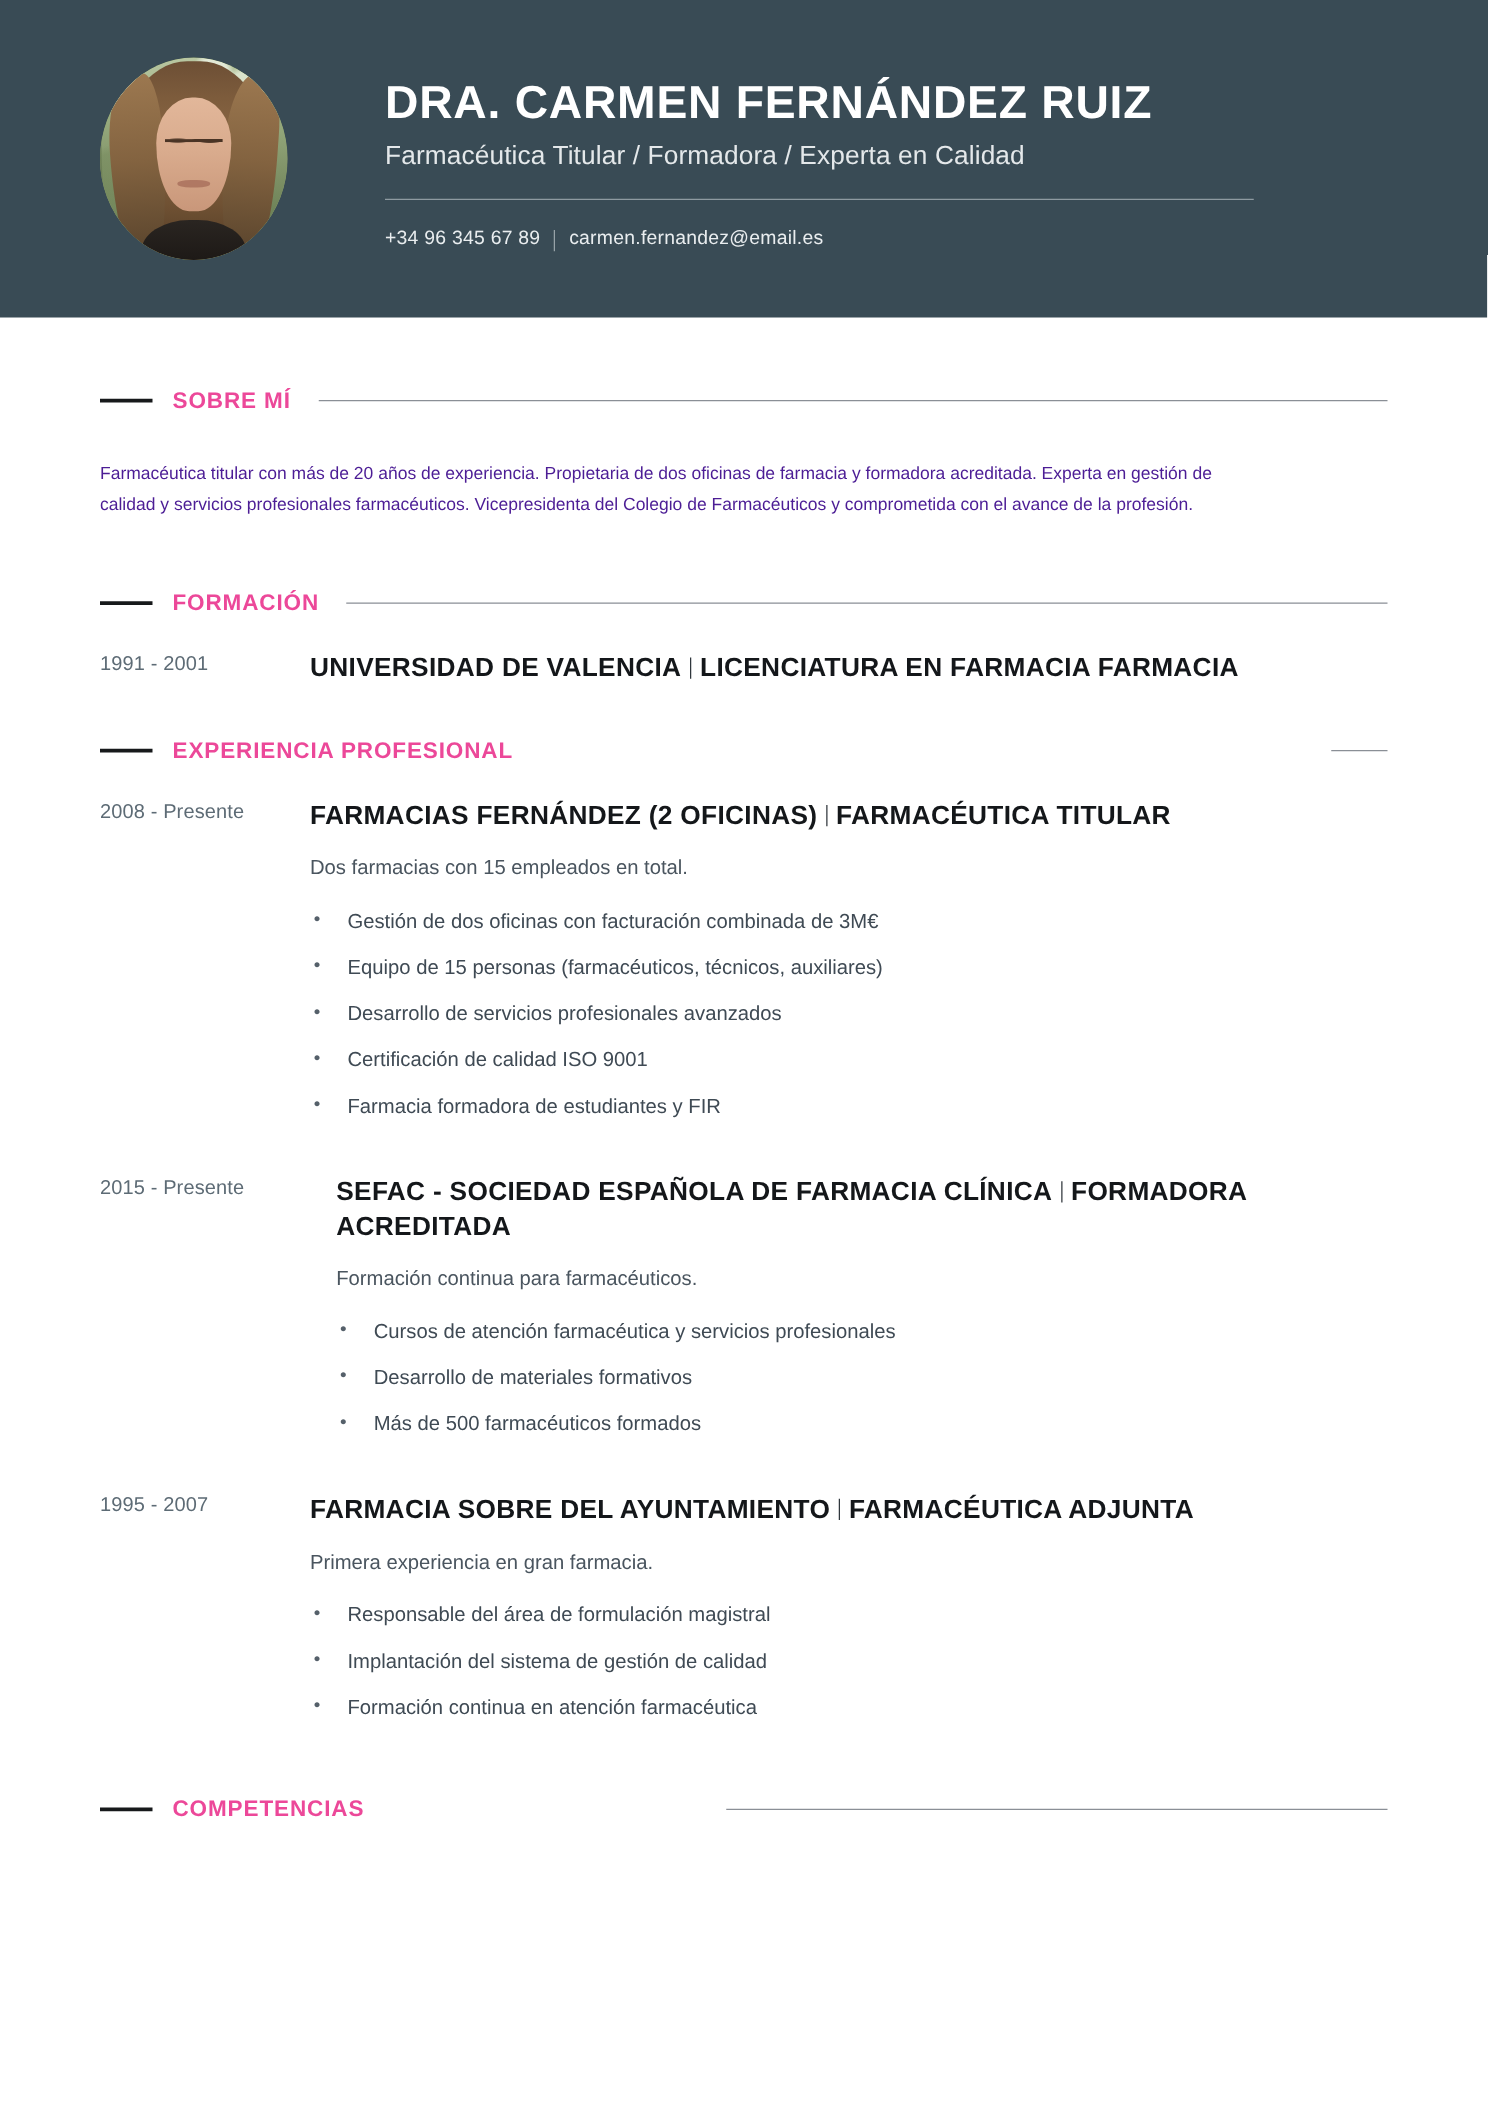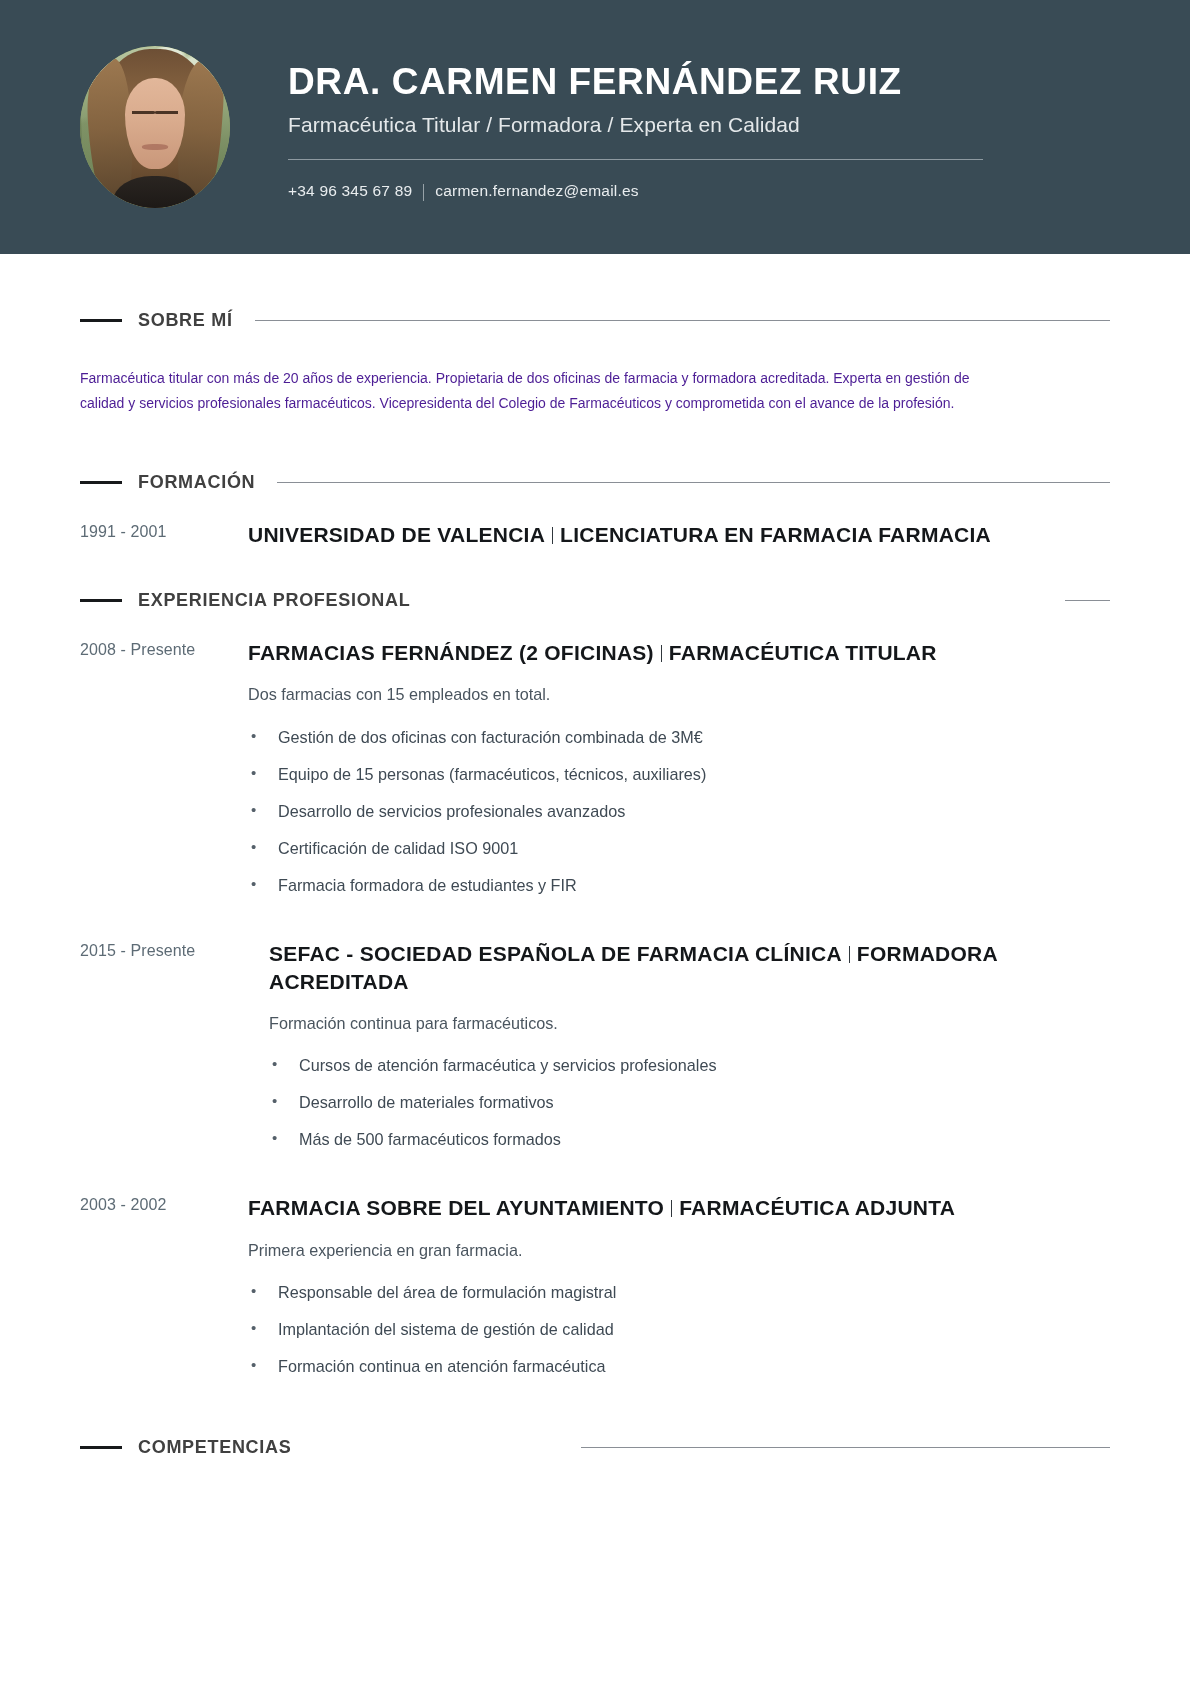--- a/index.html
+++ b/index.html
@@ -126,21 +126,21 @@
     position: absolute;
     left: 22%;
     bottom: -14%;
     width: 56%;
     height: 34%;
     border-radius: 46% 46% 0 0;
     background: linear-gradient(180deg, #2a2521 0%, #14110f 100%);
   }
 
   .header-text {
-    margin-left: 58px;
+    margin-left: 78px;
     padding-top: 8px;
     color: #ffffff;
     flex: 1 1 auto;
   }
   .name {
     font-size: 37px;
     font-weight: 700;
     letter-spacing: .6px;
     line-height: 1.08;
     margin: 0 0 12px 0;
@@ -192,21 +192,21 @@
   .section-head .dash {
     width: 42px;
     height: 3px;
     background: #17191b;
     flex: 0 0 auto;
   }
   .section-head .stitle {
     font-size: 18px;
     font-weight: 700;
     letter-spacing: .7px;
-    color: #404040;
+    color: #ec4899;
     margin: 0 0 0 16px;
     white-space: nowrap;
   }
   .section-head .rule {
     height: 1px;
     background: #8a8f96;
     margin-left: 22px;
     flex: 1 1 auto;
   }
   .section-head.short-rule .rule { flex: 0 0 45px; margin-left: auto; }
@@ -367,21 +367,21 @@
         <div class="edesc">Formación continua para farmacéuticos.</div>
         <ul class="bullets">
           <li><span class="dot">•</span><span>Cursos de atención farmacéutica y servicios profesionales</span></li>
           <li><span class="dot">•</span><span>Desarrollo de materiales formativos</span></li>
           <li><span class="dot">•</span><span>Más de 500 farmacéuticos formados</span></li>
         </ul>
       </div>
     </div>
 
     <div class="entry" style="margin-top:42px;">
-      <div class="dates">2003 - 2002</div>
+      <div class="dates">1995 - 2007</div>
       <div class="details">
         <span class="etitle">
           <span>FARMACIA SOBRE DEL AYUNTAMIENTO</span><span class="vbar"></span><span>FARMACÉUTICA ADJUNTA</span>
         </span>
         <div class="edesc">Primera experiencia en gran farmacia.</div>
         <ul class="bullets">
           <li><span class="dot">•</span><span>Responsable del área de formulación magistral</span></li>
           <li><span class="dot">•</span><span>Implantación del sistema de gestión de calidad</span></li>
           <li><span class="dot">•</span><span>Formación continua en atención farmacéutica</span></li>
         </ul>

